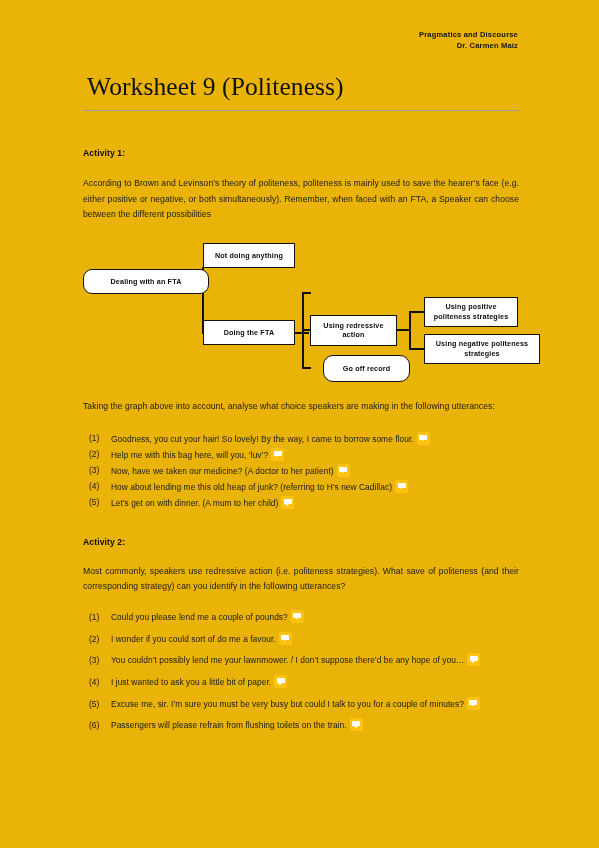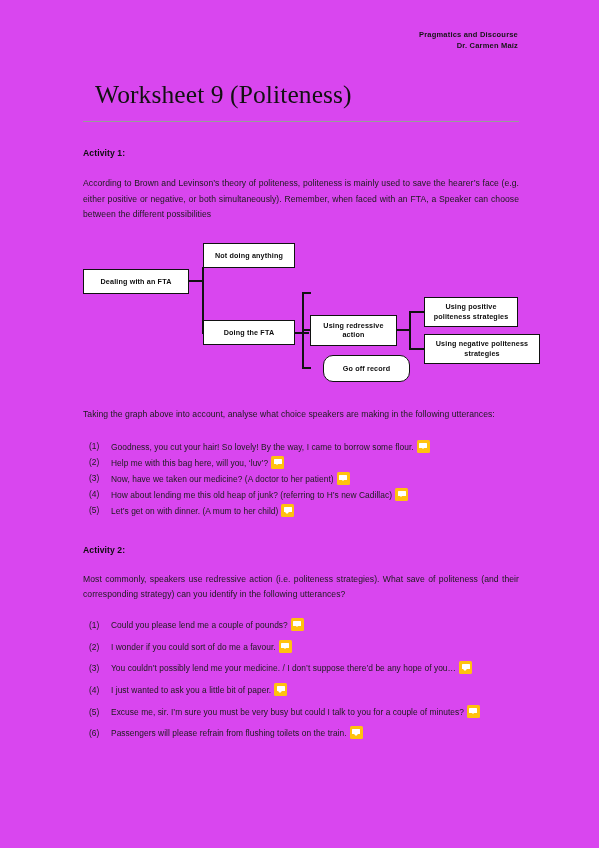--- a/index.html
+++ b/index.html
@@ -12,21 +12,21 @@
     height: 848px;
     position: relative;
     font-family: "Liberation Sans", sans-serif;
     color: #1a1a1a;
     overflow: hidden;
   }
 
   .page {
     position: absolute;
     inset: 0;
-    background: #d946ef;
+    background: #eab308;
   }
 
   
   .doc-header {
     position: absolute;
     top: 30px;
     right: 81px;
     text-align: right;
     font-size: 7.5px;
     font-weight: bold;
@@ -41,21 +41,21 @@
     top: 68px;
     left: 83px;
     width: 436px;
   }
   .doc-title {
     font-family: "Liberation Serif", serif;
     font-size: 25.5px;
     font-weight: normal;
     line-height: 1.15;
     color: #111111;
-    margin: 12px;
+    margin: 4px;
     letter-spacing: 0.1px;
   }
   .title-rule {
     margin-top: 9px;
     border: 0;
     border-top: 1.2px solid #9a9a9a;
     width: 100%;
   }
 
   
@@ -77,21 +77,21 @@
   .para {
     font-size: 8.6px;
     line-height: 1.82;
     color: #1b1b1b;
     text-align: justify;
     margin: 0;
     letter-spacing: 0.05px;
   }
 
   .para-a1 { margin-top: 18px; }
-  .para-a1b { margin-top: 12px; }
+  .para-a1b { margin-top: 4px; }
 
   
   .diagram {
     position: relative;
     height: 152px;
     margin-top: 20px;
     width: 436px;
   }
   .node {
     position: absolute;
@@ -112,21 +112,21 @@
   }
   .conn {
     position: absolute;
     background: #111111;
     z-index: 1;
   }
   .conn.h { height: 2px; }
   .conn.v { width: 2px; }
 
   
-  .n-dealing   { left: 0px;   top: 26px;  width: 106px; height: 25px; }
+  .n-dealing   { left: 0px;   top: 26px;  width: 126px; height: 25px; border-radius: 9px; }
   .n-notdoing  { left: 120px; top: 0px;   width: 92px;  height: 25px; }
   .n-doing     { left: 120px; top: 77px;  width: 92px;  height: 25px; }
   .n-gobald    { left: 227px; top: 38px;  width: 87px;  height: 25px; }
   .n-redress   { left: 227px; top: 72px;  width: 87px;  height: 31px; }
   .n-gooff     { left: 240px; top: 112px; width: 87px;  height: 27px; border-radius: 10px; }
   .n-positive  { left: 341px; top: 54px;  width: 94px;  height: 30px; }
   .n-negative  { left: 341px; top: 91px;  width: 116px;  height: 30px; }
 
   
   .utterance-list {
@@ -272,21 +272,21 @@
       <li class="u-item">
         <span class="u-num">(1)</span>
         <span class="u-text">Could you please lend me a couple of pounds?</span><span class="cmt"></span>
       </li>
       <li class="u-item">
         <span class="u-num">(2)</span>
         <span class="u-text">I wonder if you could sort of do me a favour.</span><span class="cmt"></span>
       </li>
       <li class="u-item">
         <span class="u-num">(3)</span>
-        <span class="u-text">You couldn’t possibly lend me your medicine. / I don’t suppose there’d be any hope of you…</span><span class="cmt"></span>
+        <span class="u-text">You couldn’t possibly lend me your lawnmower. / I don’t suppose there’d be any hope of you…</span><span class="cmt"></span>
       </li>
       <li class="u-item">
         <span class="u-num">(4)</span>
         <span class="u-text">I just wanted to ask you a little bit of paper.</span><span class="cmt"></span>
       </li>
       <li class="u-item">
         <span class="u-num">(5)</span>
         <span class="u-text">Excuse me, sir. I’m sure you must be very busy but could I talk to you for a couple of minutes?</span><span class="cmt"></span>
       </li>
       <li class="u-item">

